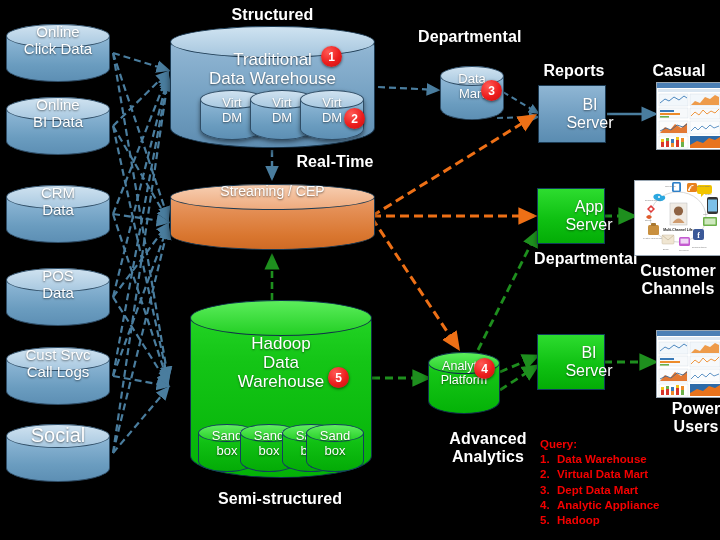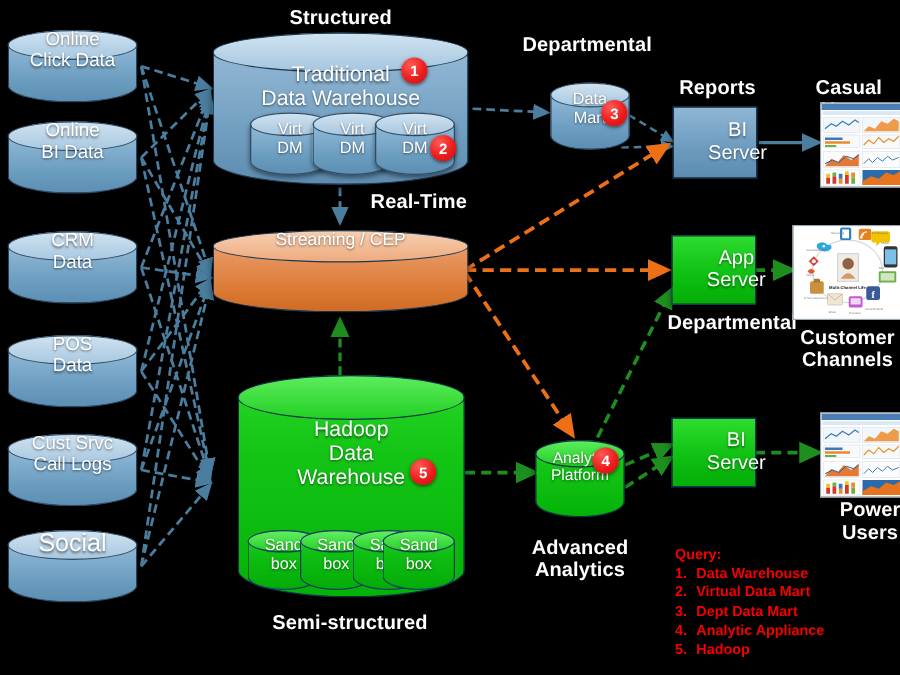--- a/index.html
+++ b/index.html
@@ -302,21 +302,21 @@
 
   <div class="cyl cyl-green" style="left:428px;top:352px;width:72px;height:62px;">
     <div class="body" style="border-radius:50%/ 13px;"></div>
     <div class="top" style="height:20px;"></div>
     <div class="txt" style="font-size:12.5px;padding-top:7px;">
       <span>Analytic</span>
       <span>Platform</span>
     </div>
   </div>
   <div class="badge" style="left:474px;top:358px;">4</div>
-  <div class="cap" style="left:418px;top:430px;width:92px;text-align:center;">
+  <div class="cap" style="left:442px;top:430px;width:92px;text-align:center;">
     <div>Advanced</div>
     <div>Analytics</div>
   </div>
 
   <div class="srv srv-green" style="left:537px;top:334px;width:68px;height:56px;font-size:16px;">
     <span>BI</span>
     <span>Server</span>
   </div>
 
   <div class="cap" style="left:638px;top:62px;width:82px;">Casual Users</div>

